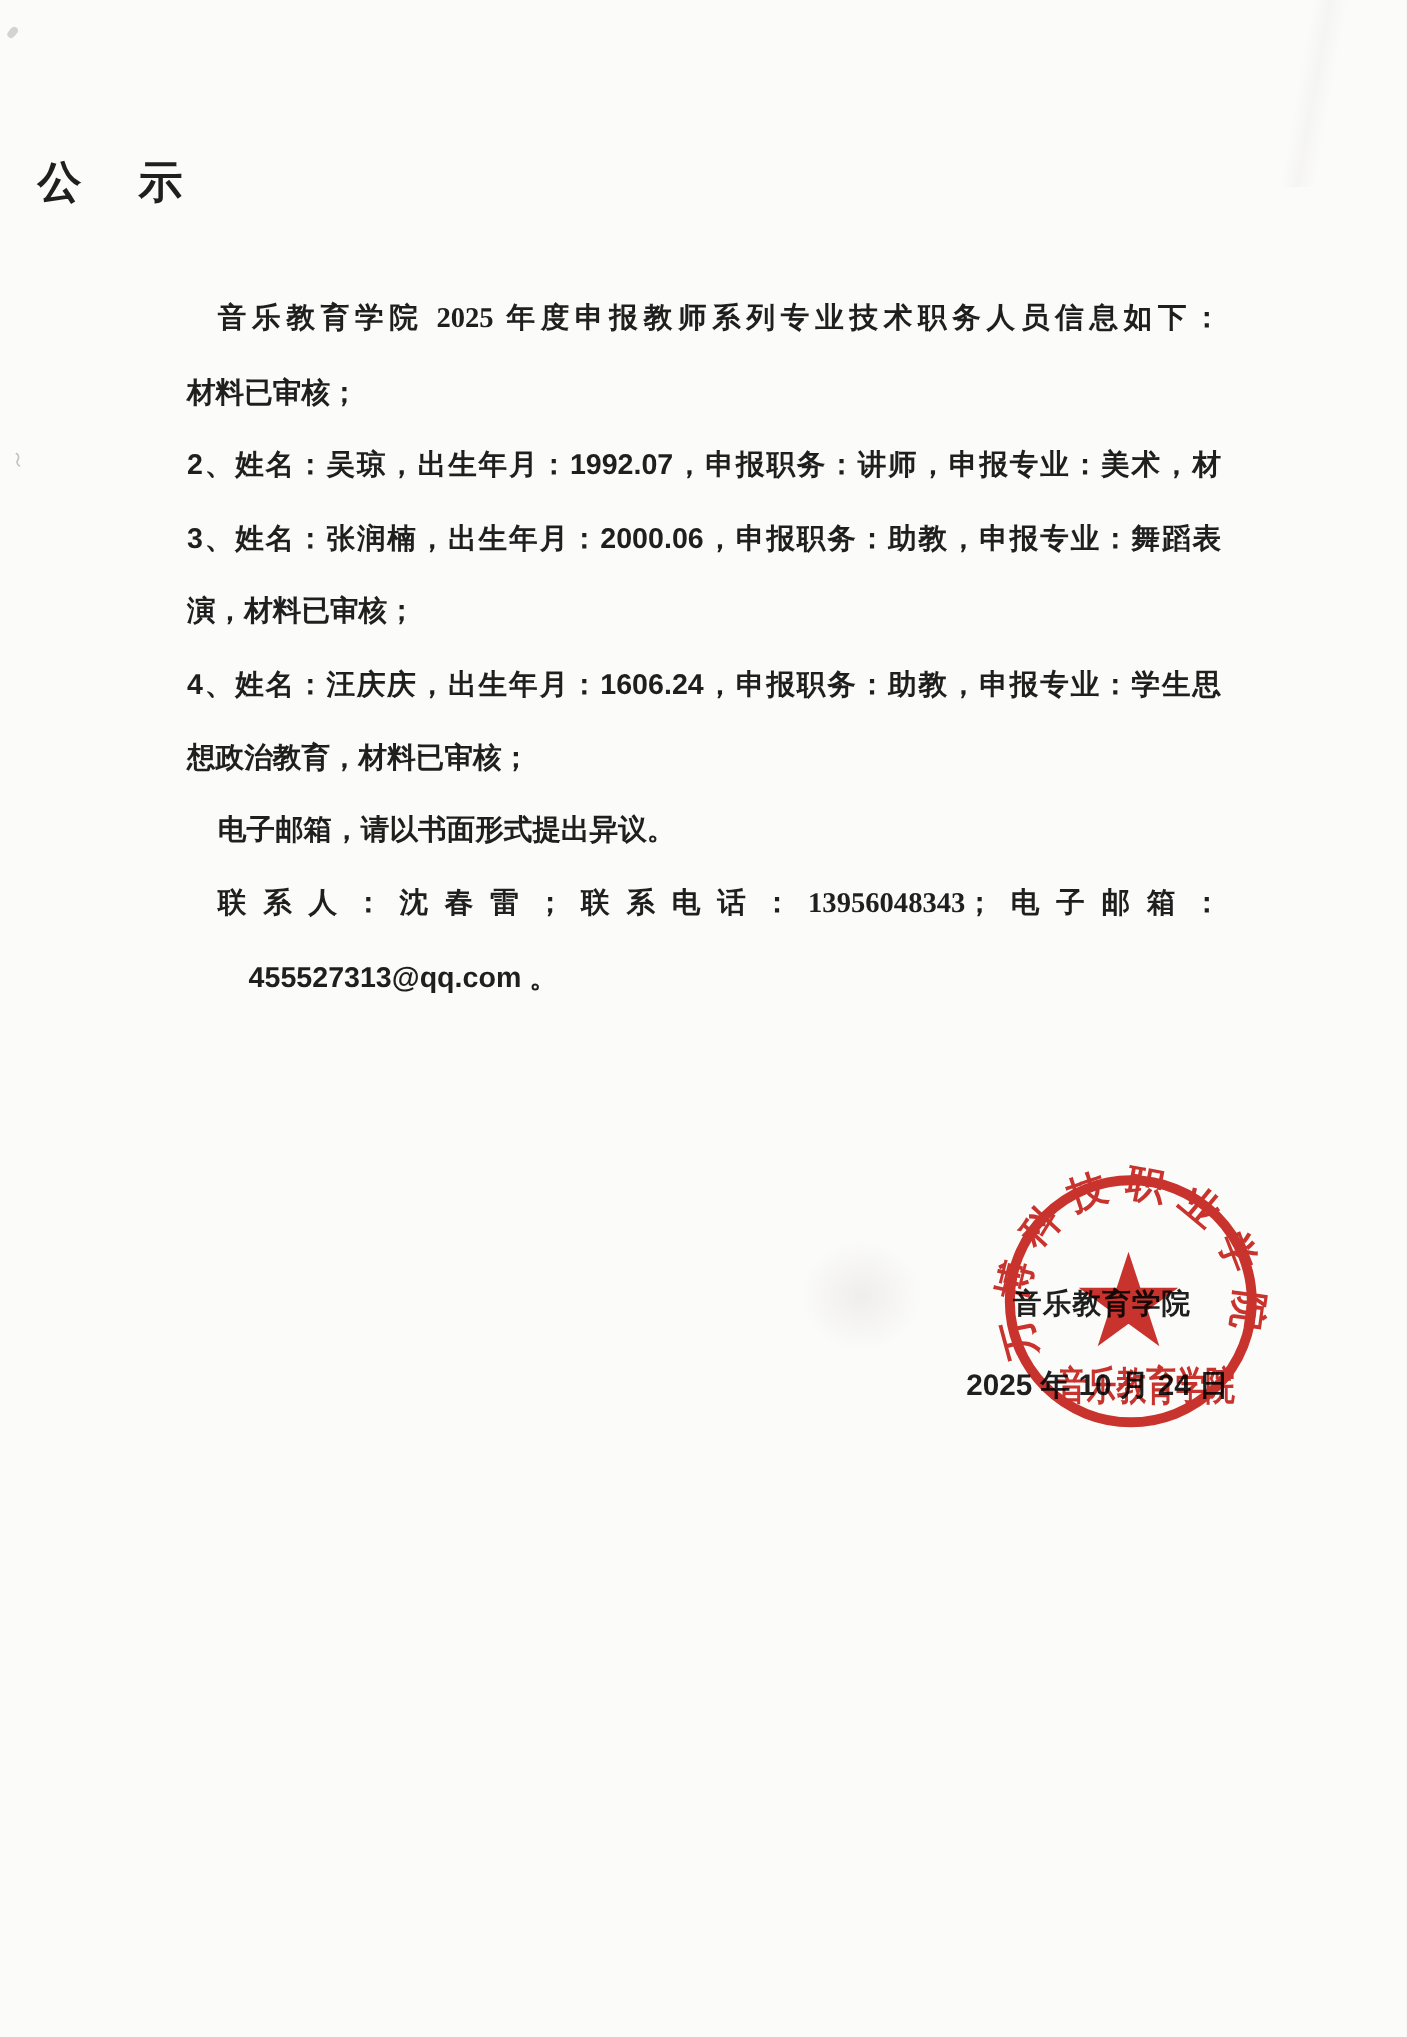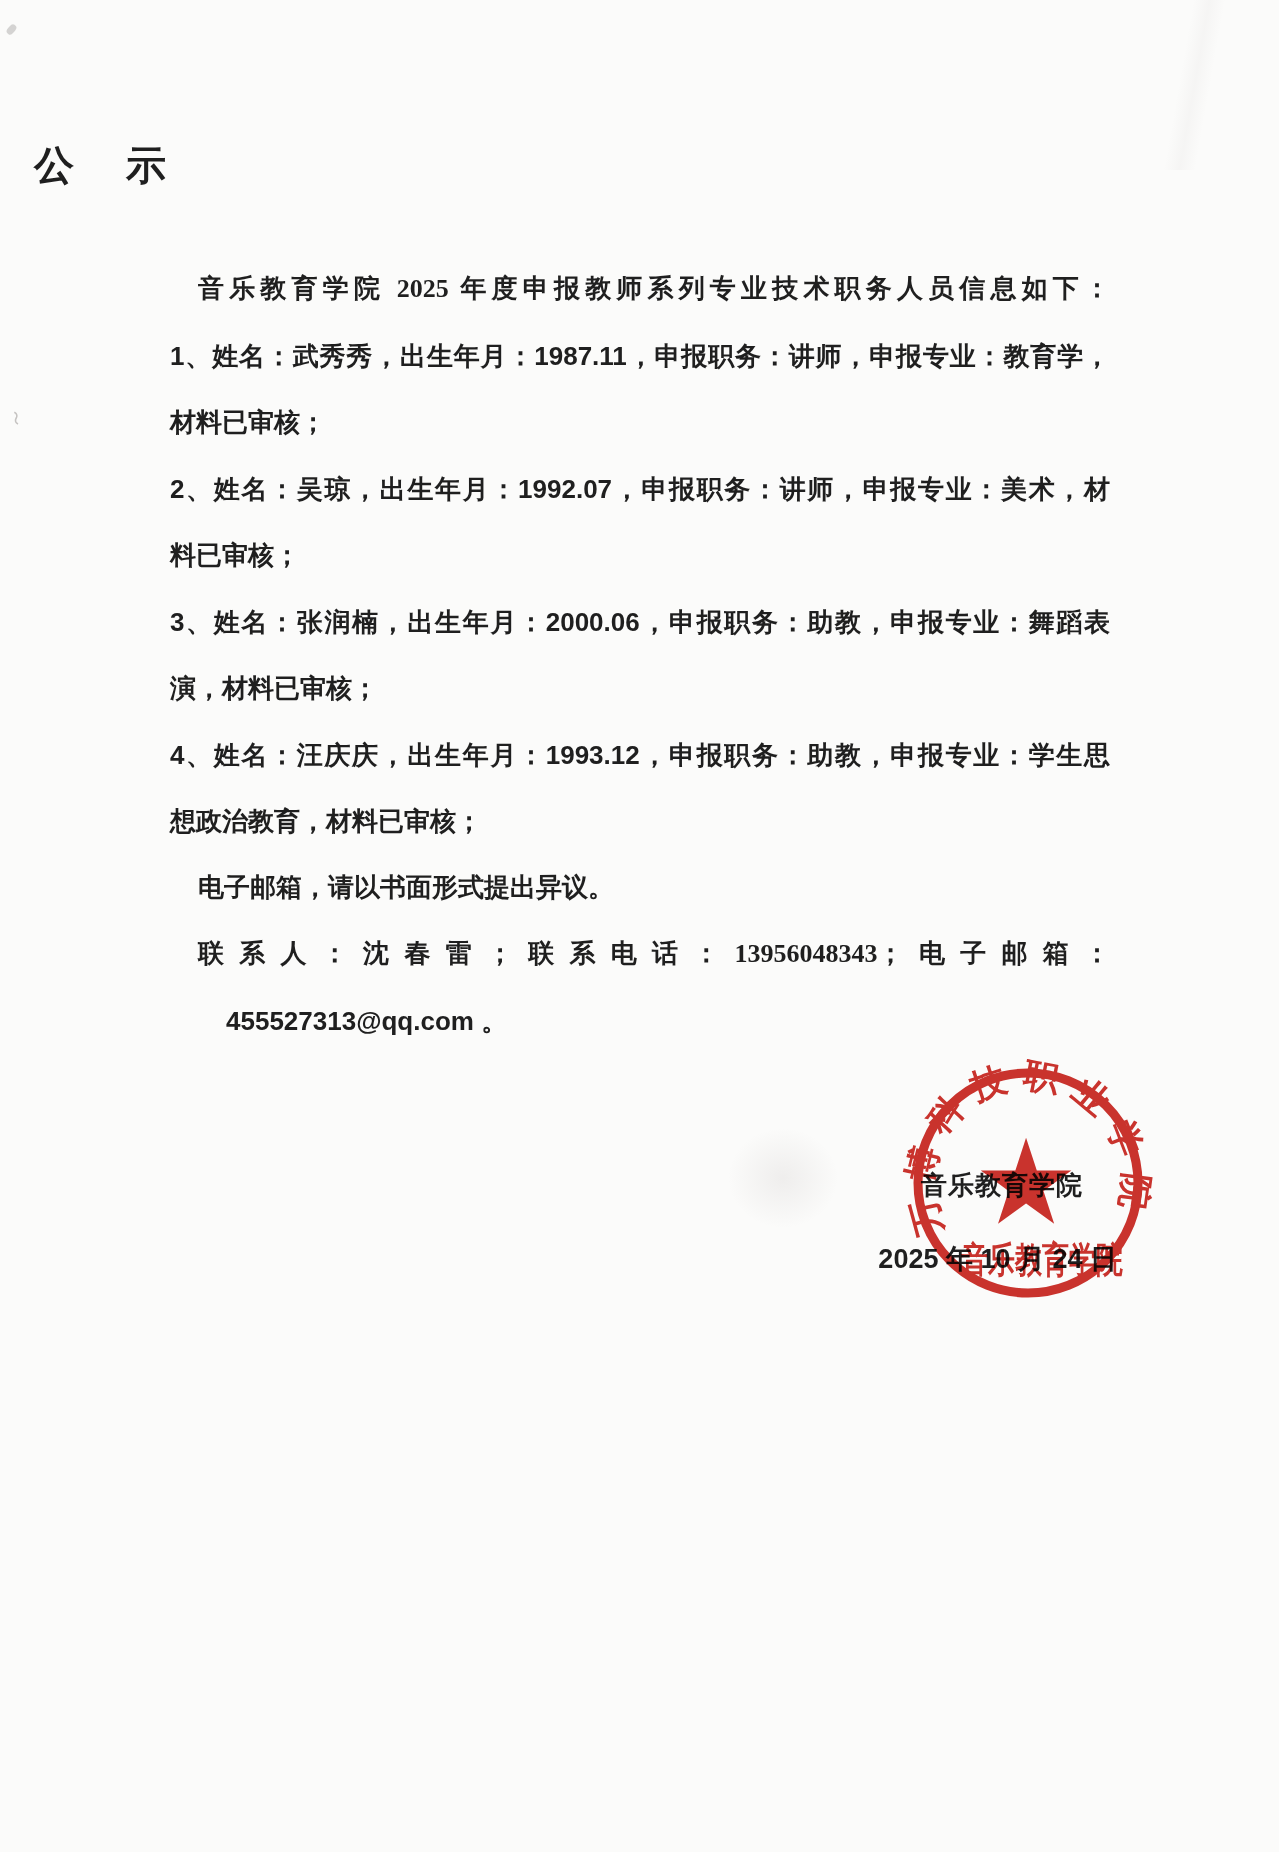--- a/index.html
+++ b/index.html
@@ -66,27 +66,25 @@
 </style>
 </head>
 <body>
 
 <div class="page">
 
   <div class="doc-title">公　示</div>
 
   <div class="body-text">
     <div class="line j ind">音乐教育学院 2025 年度申报教师系列专业技术职务人员信息如下：</div>
-    <div class="line j">1、姓名：武秀秀，出生年月：1987.11，申报职务：讲师，申报专业：教育学，</div>
     <div class="line">材料已审核；</div>
     <div class="line j">2、姓名：吴琼，出生年月：1992.07，申报职务：讲师，申报专业：美术，材</div>
-    <div class="line">料已审核；</div>
     <div class="line j">3、姓名：张润楠，出生年月：2000.06，申报职务：助教，申报专业：舞蹈表</div>
     <div class="line">演，材料已审核；</div>
-    <div class="line j">4、姓名：汪庆庆，出生年月：1993.12，申报职务：助教，申报专业：学生思</div>
+    <div class="line j">4、姓名：汪庆庆，出生年月：1606.24，申报职务：助教，申报专业：学生思</div>
     <div class="line">想政治教育，材料已审核；</div>
     <div class="line ind">电子邮箱，请以书面形式提出异议。</div>
     <div class="line j ind">联系人：沈春雷；联系电话：13956048343；电子邮箱：</div>
     <div class="line ind2">455527313@qq.com 。</div>
   </div>
 
   <div class="sig-name">音乐教育学院</div>
   <div class="sig-date">2025 年 10 月 24 日</div>
 
   <svg class="stamp" viewBox="-140 -140 280 280" aria-hidden="true">

